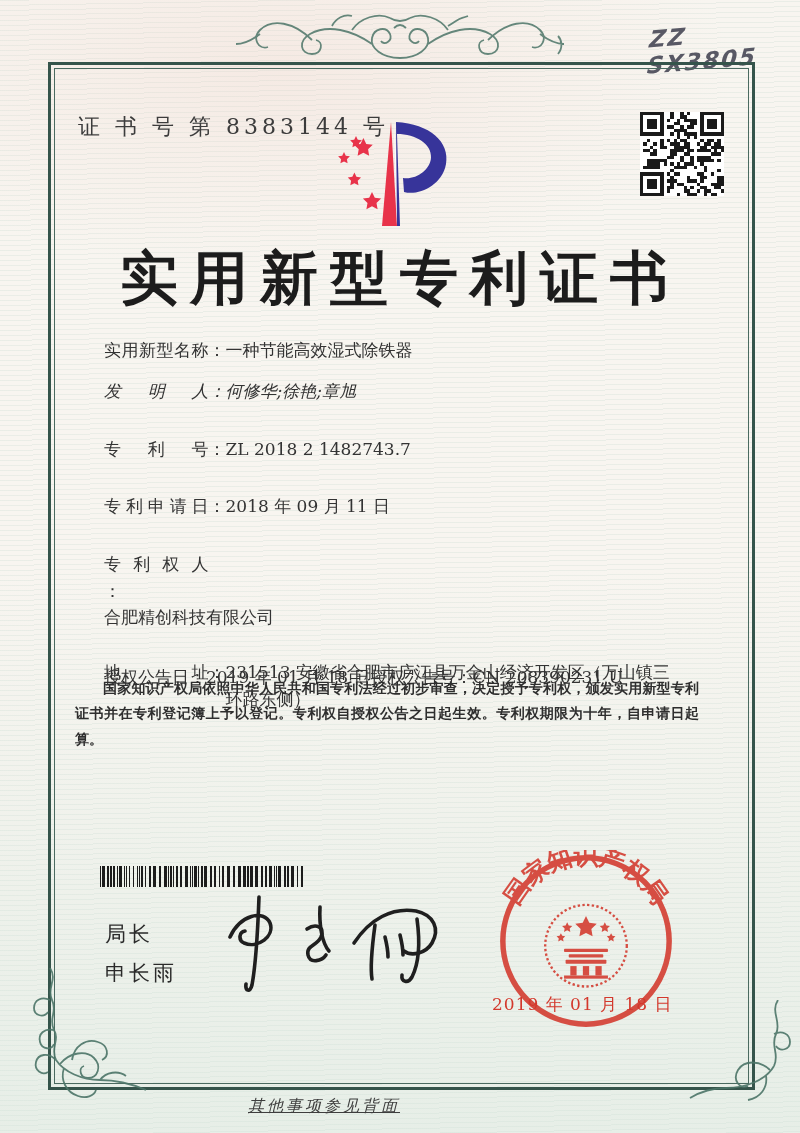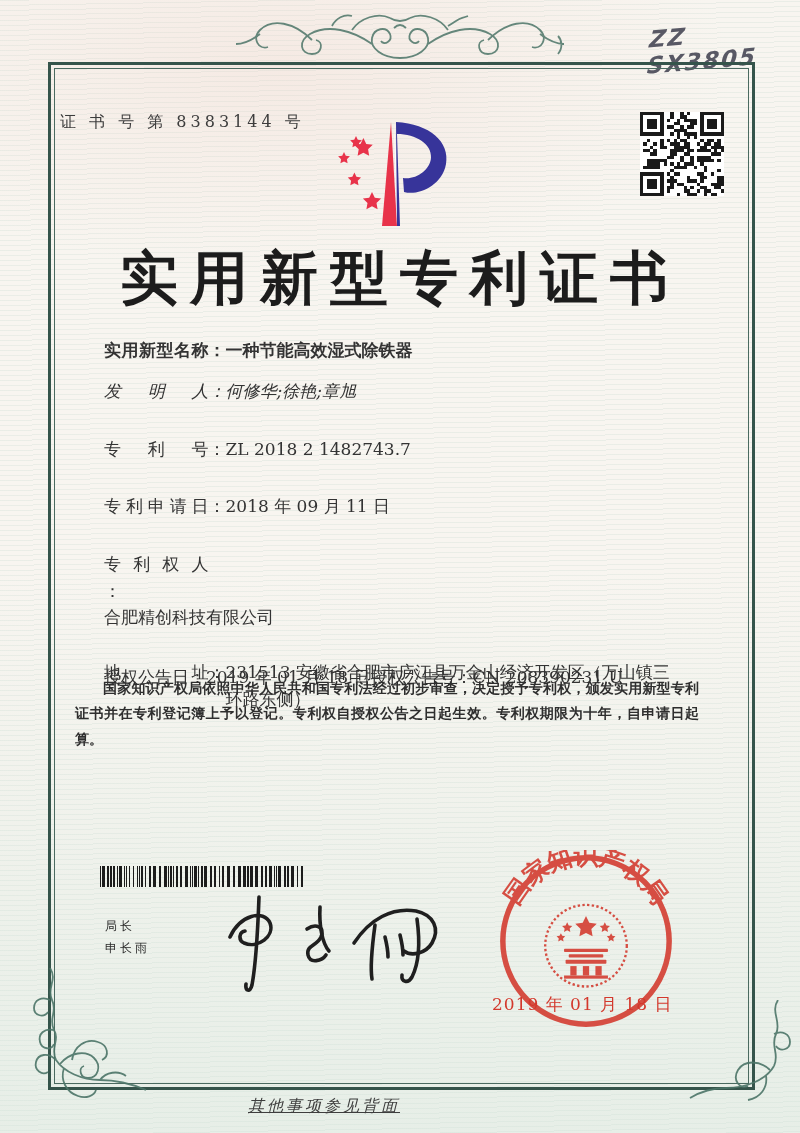--- a/index.html
+++ b/index.html
@@ -20,53 +20,53 @@
     position:absolute;left:3px;top:3px;right:3px;bottom:3px;
     border:1px solid #4a6a60;
   }
   .handwritten{
     position:absolute;left:648px;top:20px;color:#585864;
     font-family:"DejaVu Sans","Liberation Sans",sans-serif;
     font-size:23px;font-style:italic;font-weight:bold;letter-spacing:2px;
     transform:rotate(-5deg) skewX(-10deg);
   }
   .cert-no{
-    position:absolute;left:60px;top:112px;
-    font-size:16px;color:#3c3c3c;letter-spacing:4px;
+    position:absolute;left:78px;top:112px;
+    font-size:22px;color:#3c3c3c;letter-spacing:4px;
   }
   .logo{position:absolute;left:334px;top:108px;}
   .qr{position:absolute;left:640px;top:112px;width:84px;height:84px;}
   .doc-title{
     position:absolute;left:0;top:240px;width:100%;text-align:center;
     font-size:58px;font-weight:600;color:#1c1c1c;letter-spacing:12px;
   }
   .fields{position:absolute;left:104px;top:337px;width:580px;font-size:17px;color:#333;}
   .field-row{display:flex;margin-bottom:15px;line-height:1.55;}
   .field-label{
     display:inline-block;width:6.15em;text-align:justify;text-align-last:justify;
     flex:0 0 auto;white-space:nowrap;
   }
   .field-colon{flex:0 0 auto;}
   .field-value{flex:1 1 auto;max-width:460px;}
-  .row-name{font-weight:bold;}
+  .row-name{}
   .row-inventor{margin-bottom:31px;font-style:italic;}
   .row-patentno{margin-bottom:31px;}
   .row-appdate{margin-bottom:32px;}
   .row-patentee{margin-bottom:29px;flex-direction:column;}
   .row-address{margin-bottom:10px;}
   .grant-row{position:absolute;left:104px;top:666px;width:620px;font-size:17px;color:#333;display:flex;}
   .grant-left{flex:0 0 auto;}
   .grant-right{flex:0 0 auto;text-align:center;}
   .paragraphs{
     position:absolute;left:75px;top:676px;width:624px;
     font-size:14px;line-height:1.82;color:#2e2e2e;text-align:justify;font-weight:bold;
   }
   .paragraphs p{margin:0;text-indent:2em;}
   .barcode{position:absolute;left:100px;top:866px;width:206px;height:21px;}
-  .officer{position:absolute;left:105px;top:915px;font-size:12px;color:#2a2a2a;letter-spacing:3px;line-height:1.85;}
+  .officer{position:absolute;left:105px;top:915px;font-size:21px;color:#2a2a2a;letter-spacing:3px;line-height:1.85;}
   .signature{position:absolute;left:212px;top:885px;}
   .seal{position:absolute;left:470px;top:850px;}
   .seal-date{
     position:absolute;left:492px;top:993px;color:#d3382c;
     font-size:17px;letter-spacing:1px;white-space:nowrap;
   }
   .page-footer{
     position:absolute;left:0;top:1046px;width:100%;text-align:center;
     font-size:15px;color:#3a3a3a;letter-spacing:2px;
   }

